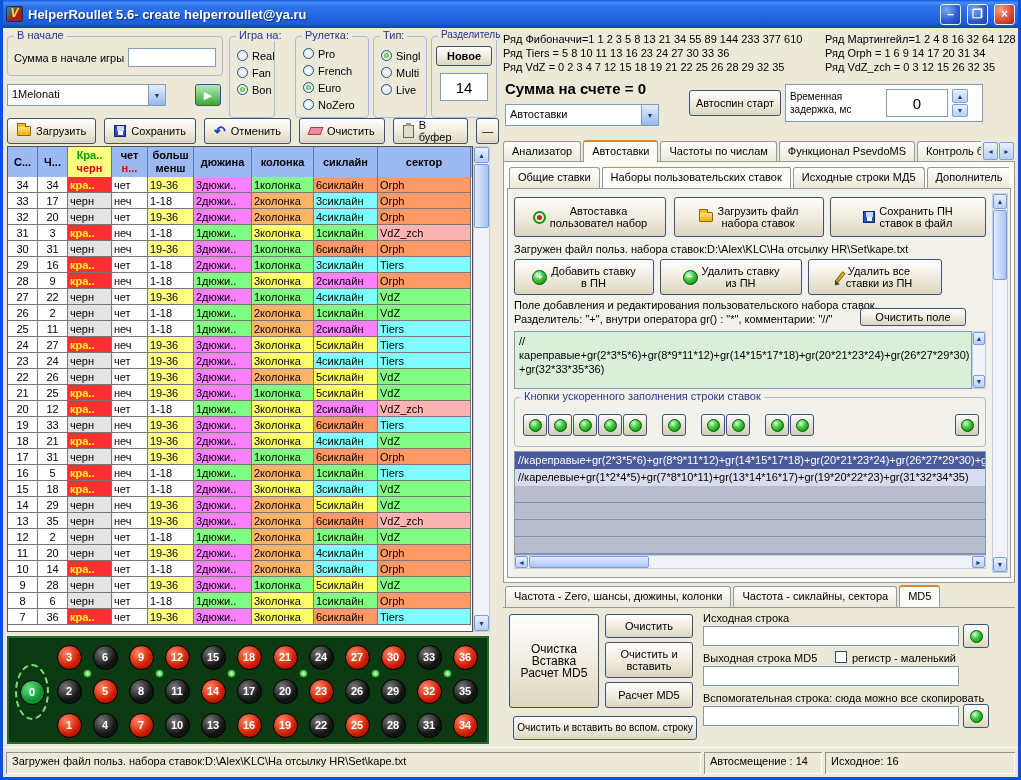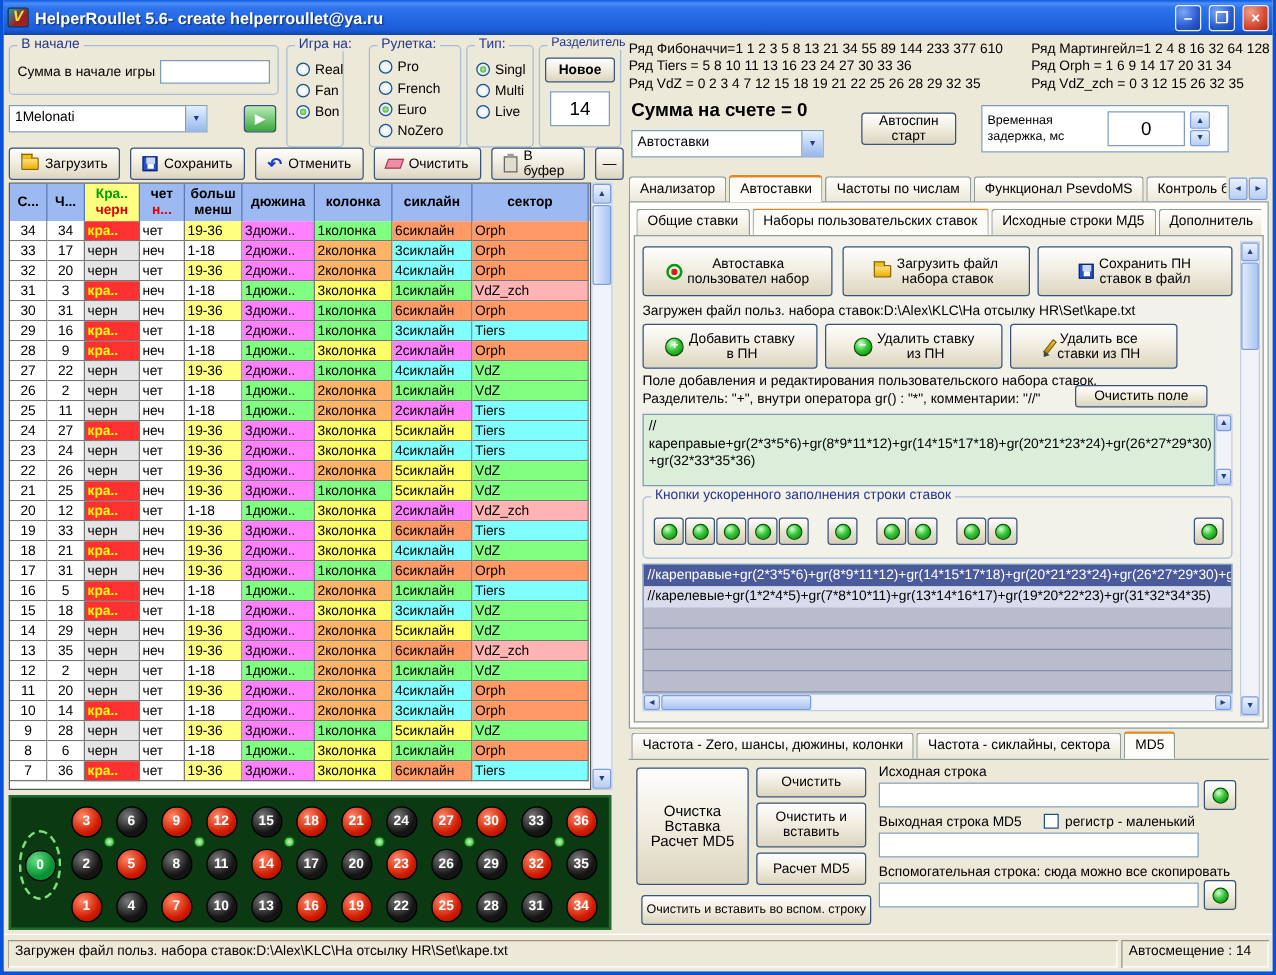--- a/index.html
+++ b/index.html
@@ -712,21 +712,21 @@
         <div class="iline">Ряд Мартингейл=1 2 4 8 16 32 64 128 2..</div>
         <div class="iline">Ряд Orph = 1 6 9 14 17 20 31 34</div>
         <div class="iline">Ряд VdZ_zch = 0 3 12 15 26 32 35</div>
       </div>
 
     <div id="sumlbl">Сумма на счете = 0</div>
     <div class="combo" style="left:502px;top:76px;width:154px">
       <span class="cval">Автоставки</span>
       <span class="carr">▼</span>
     </div>
-    <div class="btn" style="left:686px;top:62px;width:76px;height:26px">Автоспин старт</div>
+    <div class="btn" style="left:686px;top:62px;width:92px;height:26px">Автоспин старт</div>
     <div style="left:782px;top:56px;width:198px;height:38px;background:#fff;border:1px solid #7f9db9">
       <span class="lbl" style="left:4px;top:5px;width:92px;white-space:normal;font-size:10px;line-height:13px">Временная задержка, мс</span>
       <div class="bigval" style="position:absolute;left:100px;top:4px;width:62px;height:28px">0</div>
       <div class="sbtn" style="left:166px;top:4px;width:16px;height:14px">▲</div>
       <div class="sbtn" style="left:166px;top:19px;width:16px;height:13px">▼</div>
     </div>
 
     <div id="mtabs">
         <div class="mtab">Анализатор</div>
         <div class="mtab act">Автоставки</div>
@@ -879,15 +879,16 @@
 
     <span class="lbl" style="left:700px;top:664px">Вспомогательная строка: сюда можно все скопировать</span>
     <input class="inp" style="left: 700px; top: 678px; width: 256px; height: 20px;">
     <div class="btn" style="left:960px;top:676px;width:26px;height:24px">
       <span class="i-orb sm"></span>
     </div>
 
     <div class="sbar">
       <div class="scell" style="flex:1">Загружен файл польз. набора ставок:D:\Alex\KLC\На отсылку HR\Set\kape.txt</div>
       <div class="scell" style="width:118px">Автосмещение : 14</div>
+      <div class="scell" style="width:190px">Исходное: 16</div>
     </div>
   </div>
 </div>
 
 </body></html>

